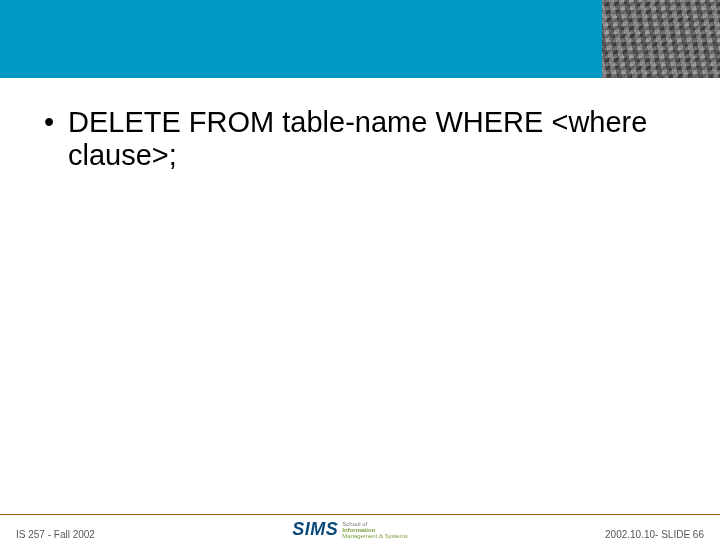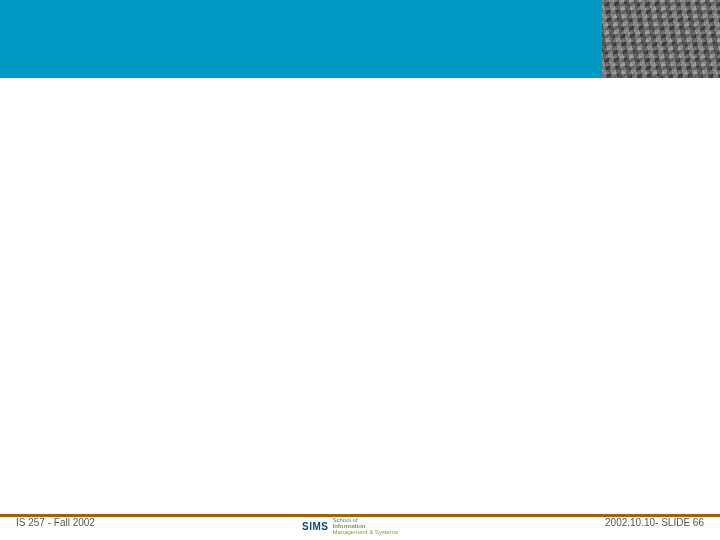--- a/index.html
+++ b/index.html
@@ -64,46 +64,47 @@
     left: 4px;
     top: 0;
     font-size: 29px;
   }
   .footer {
     position: absolute;
     bottom: 0;
     left: 0;
     width: 100%;
     height: 26px;
-    border-top: 3px solid #a16207;
+    border-top: 1px solid #a16207;
     display: flex;
-    align-items: flex-start;
+    align-items: flex-end;
     justify-content: space-between;
     padding: 0 16px;
     font-size: 10px;
     color: #555;
   }
   .footer-left { flex: 0 0 auto; }
   .footer-right { flex: 0 0 auto; }
   .footer-center {
     flex: 1;
     display: flex;
     justify-content: center;
     align-items: center;
   }
   .sims-logo {
     display: flex;
     align-items: center;
     gap: 4px;
   }
   .sims-text {
     font-weight: 900;
-    font-size: 10px;
+    font-size: 18px;
     color: #0a4a7a;
     letter-spacing: 0.5px;
+    font-style: italic;
   }
   .sims-sub {
     display: flex;
     flex-direction: column;
     font-size: 6px;
     line-height: 1;
     color: #6a8a3a;
   }
   .sims-sub .l1 { color: #777; }
   .sims-sub .l2 { color: #7aa03a; font-weight: bold; }
@@ -111,20 +112,21 @@
 </style>
 </head>
 <body>
 
 <div class="header">
   <div class="header-image"></div>
 </div>
 
 <div class="content">
   <ul class="bullet-list">
+    <li class="bullet-item">DELETE FROM table-name WHERE &lt;where clause&gt;;</li>
   </ul>
 </div>
 
 <div class="footer">
   <div class="footer-left">IS 257 - Fall 2002</div>
   <div class="footer-center">
     <div class="sims-logo">
       <span class="sims-text">SIMS</span>
       <span class="sims-sub">
         <span class="l1">School of</span>

